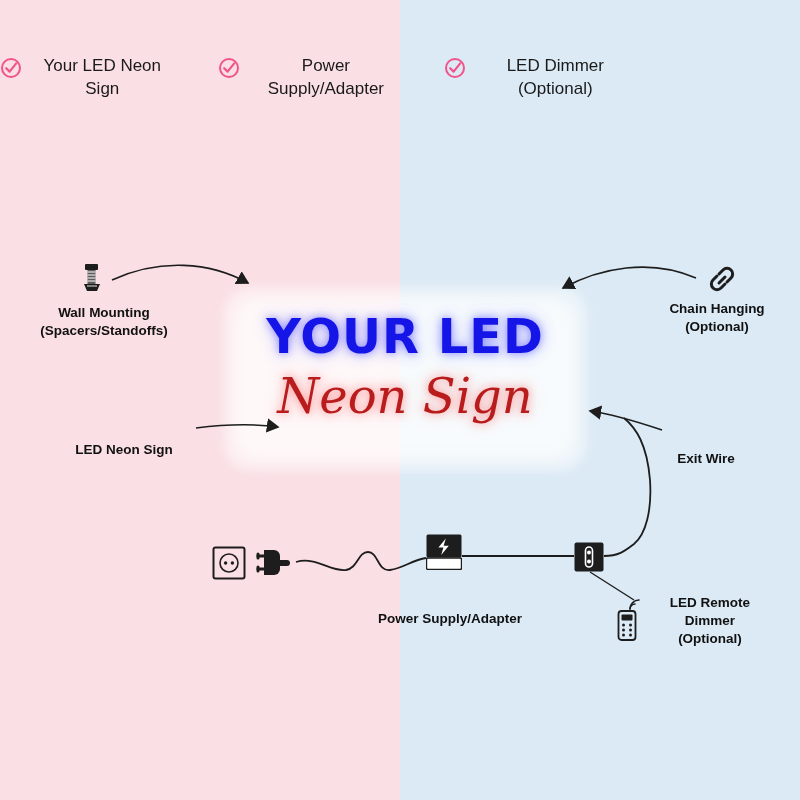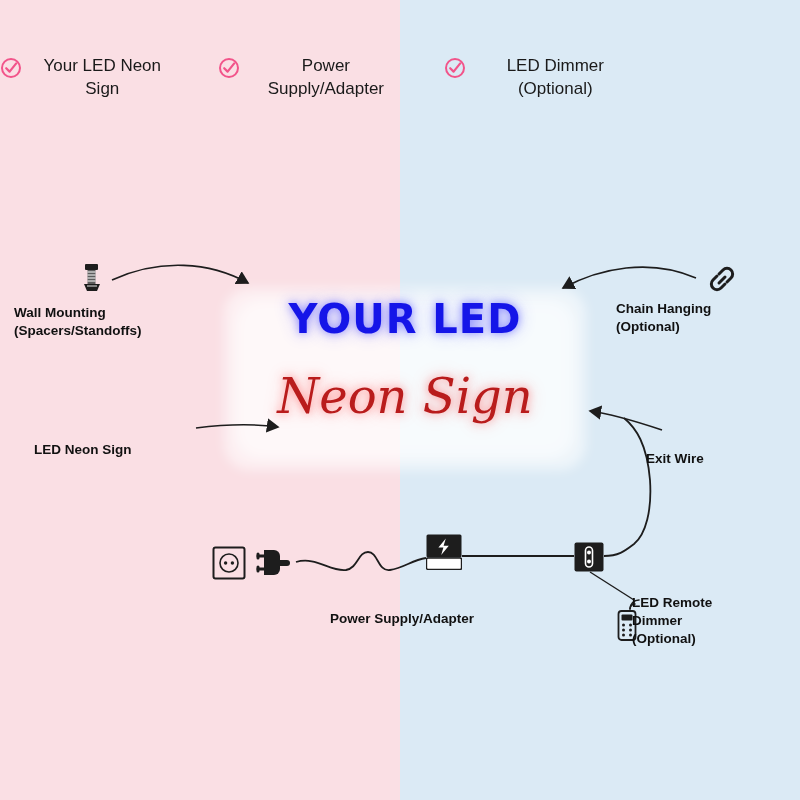--- a/index.html
+++ b/index.html
@@ -75,26 +75,26 @@
     border-radius: 26px;
     filter: blur(6px);
   }
   .neon-glow.b2 {
     left: 236px; top: 300px; width: 338px; height: 158px;
     background: rgba(255,255,255,0.5);
   }
   .neon-title {
     position: absolute;
     left: 224px;
-    top: 296px;
+    top: 308px;
     width: 362px;
     text-align: center;
     font-family: "DejaVu Sans", sans-serif;
     font-weight: bold;
-    font-size: 40px;
+    font-size: 48px;
     letter-spacing: 1px;
     color: #1515e8;
     text-shadow: 0 0 9px rgba(60,60,255,0.55), 0 0 18px rgba(60,60,255,0.3);
   }
   .neon-script {
     position: absolute;
     left: 224px;
     top: 368px;
     width: 362px;
     text-align: center;
@@ -104,21 +104,21 @@
     color: #b91c1c;
     text-shadow: 0 0 9px rgba(255,60,60,0.5), 0 0 18px rgba(255,60,60,0.28);
   }
 
   
   .lbl {
     position: absolute;
     font-size: 13.5px;
     color: #111111;
     line-height: 1.35;
-    text-align: left;
+    text-align: center;
     font-weight: bold;
   }
 
   
   #overlay {
     position: absolute;
     left: 0; top: 0;
     width: 800px; height: 800px;
     pointer-events: none;
   }
@@ -272,21 +272,21 @@
     <path d="M604 556 C 620 556, 626 550, 634 544 C 646 534, 652 510, 650 480 C 647 444, 636 428, 624 418" fill="none" stroke="#1d1d1d" stroke-width="1.8"></path>
 
     <path d="M590 572 L 634 600" fill="none" stroke="#1d1d1d" stroke-width="1.4"></path>
   </svg>
 
   <div class="lbl" style="left:14px; top:304px; width:180px;">
     <div>Wall Mounting</div>
     <div>(Spacers/Standoffs)</div>
   </div>
 
-  <div class="lbl" style="left:616px; top:300px; width:162px;">
+  <div class="lbl" style="left:636px; top:300px; width:162px;">
     <div>Chain Hanging</div>
     <div>(Optional)</div>
   </div>
 
   <div class="lbl" style="left:34px; top:441px; width:180px;">
     <div>LED Neon Sign</div>
   </div>
 
   <div class="lbl" style="left:646px; top:450px; width:120px;">
     <div>Exit Wire</div>

